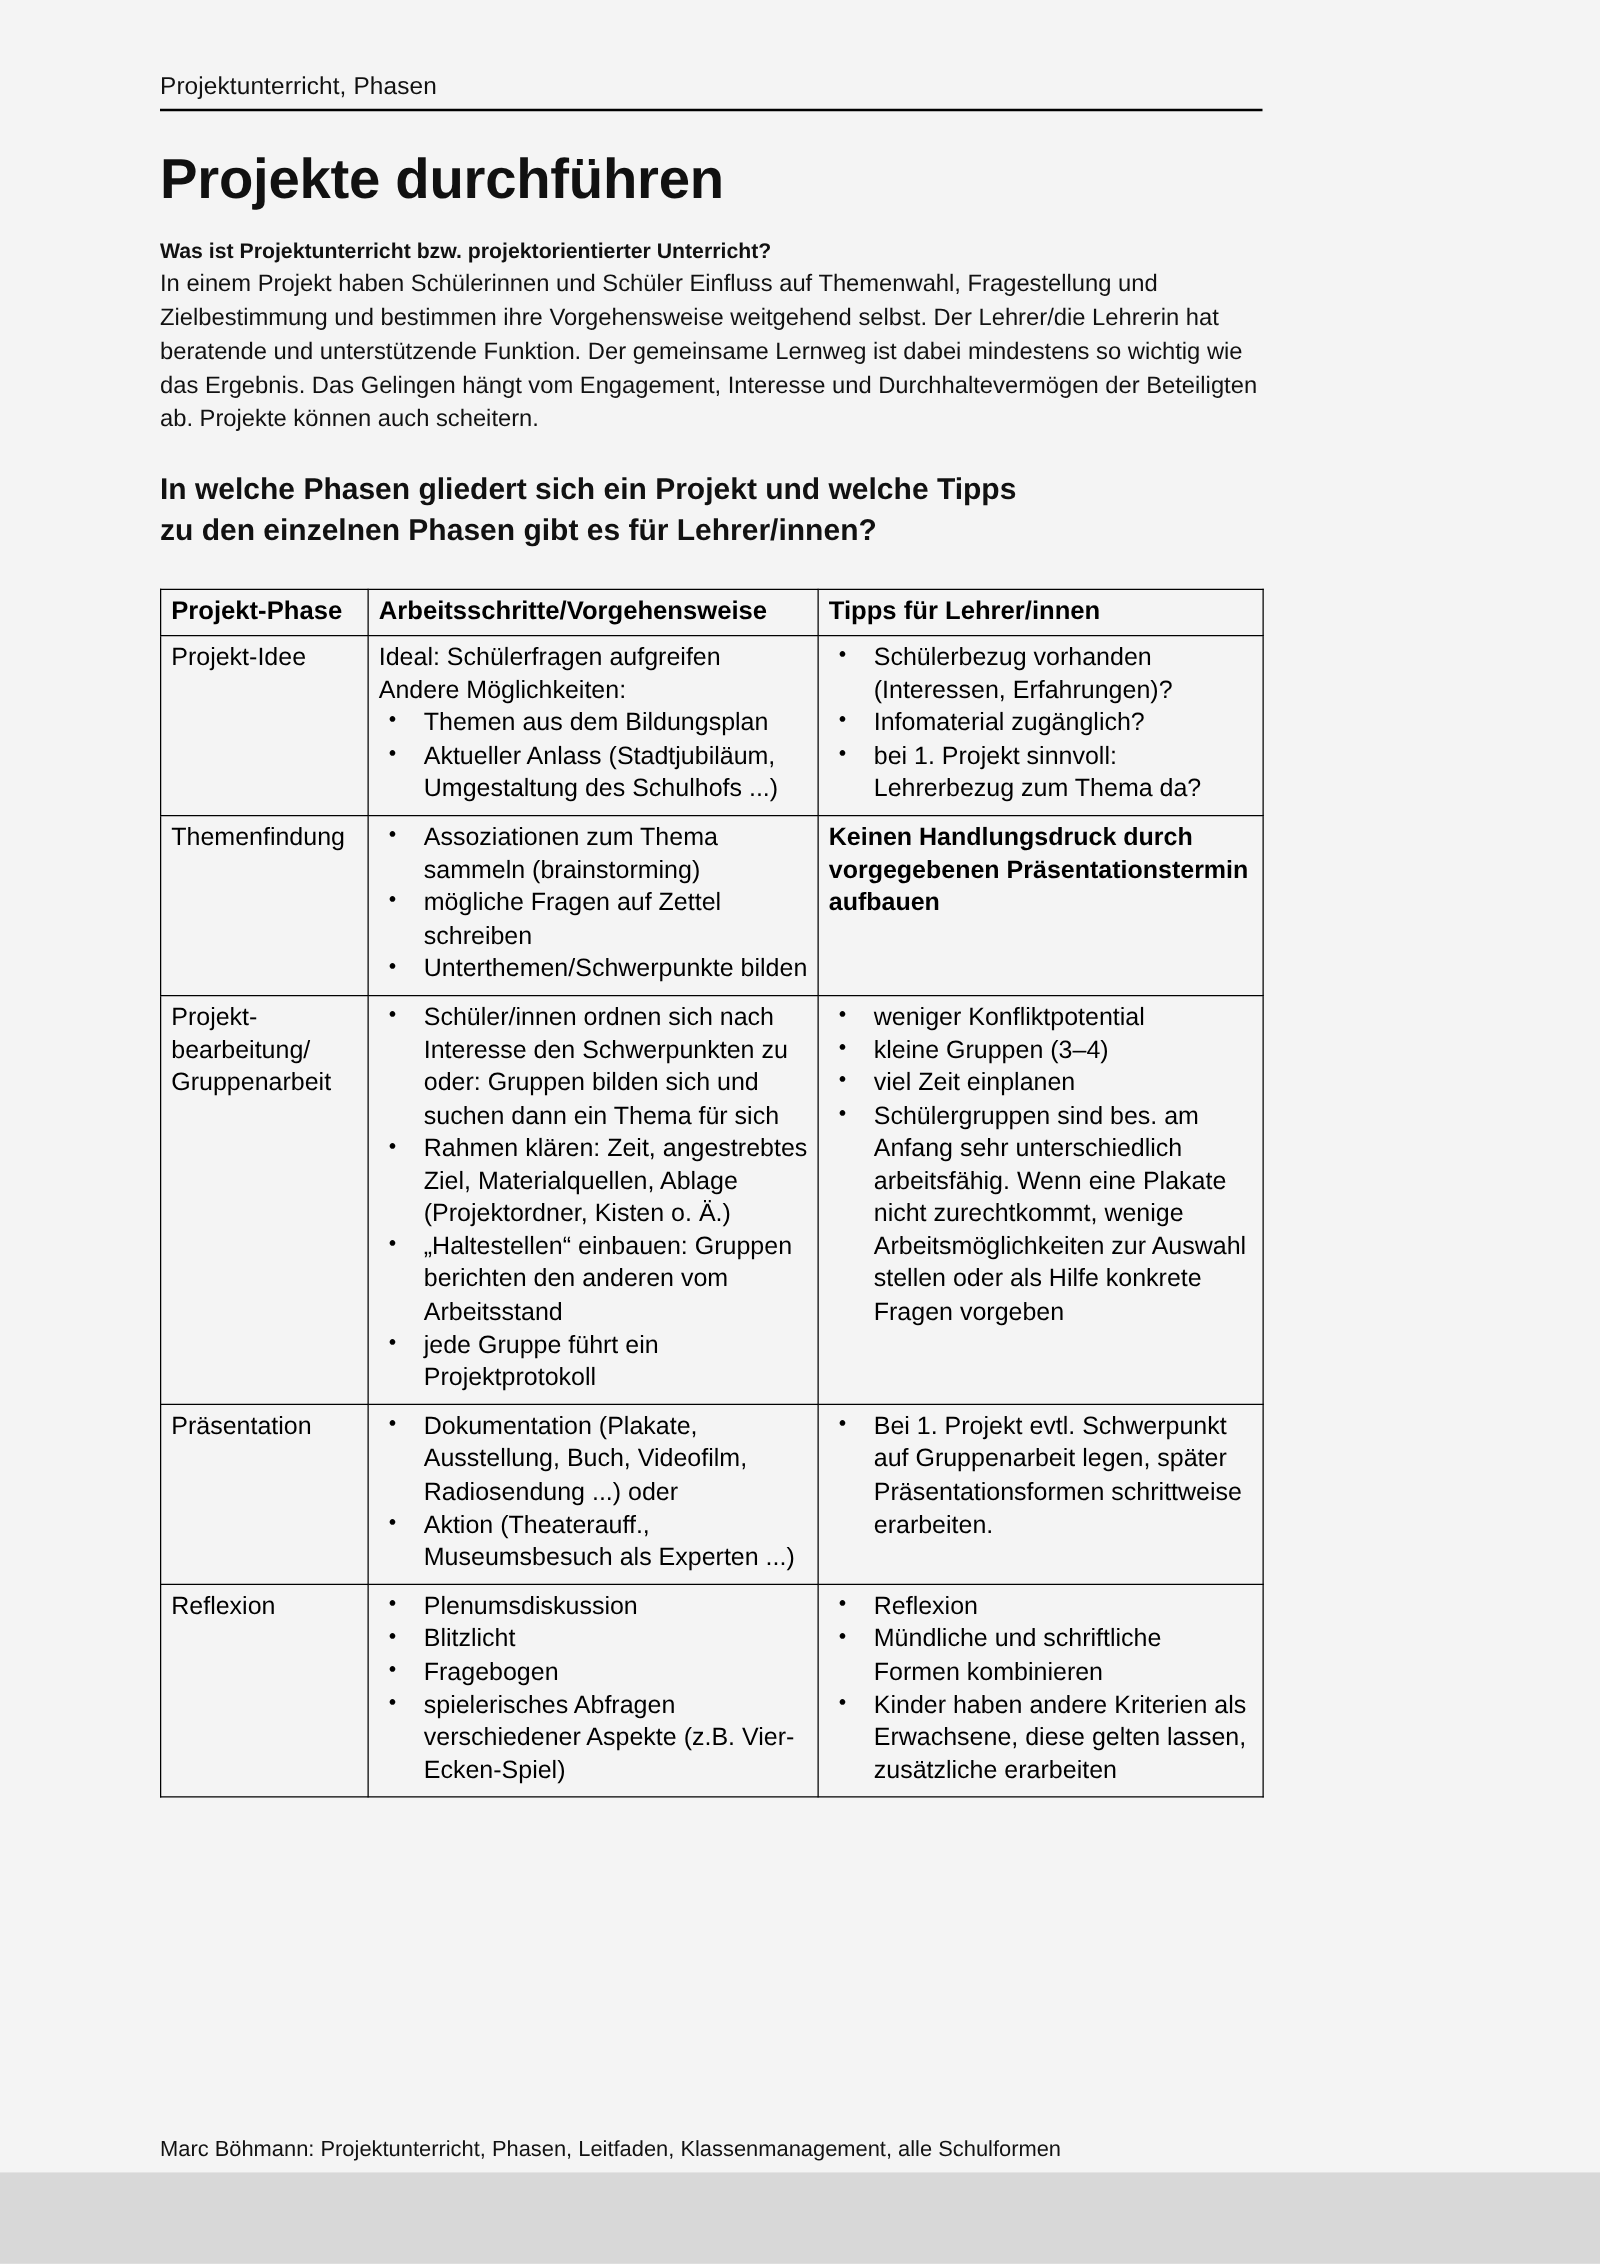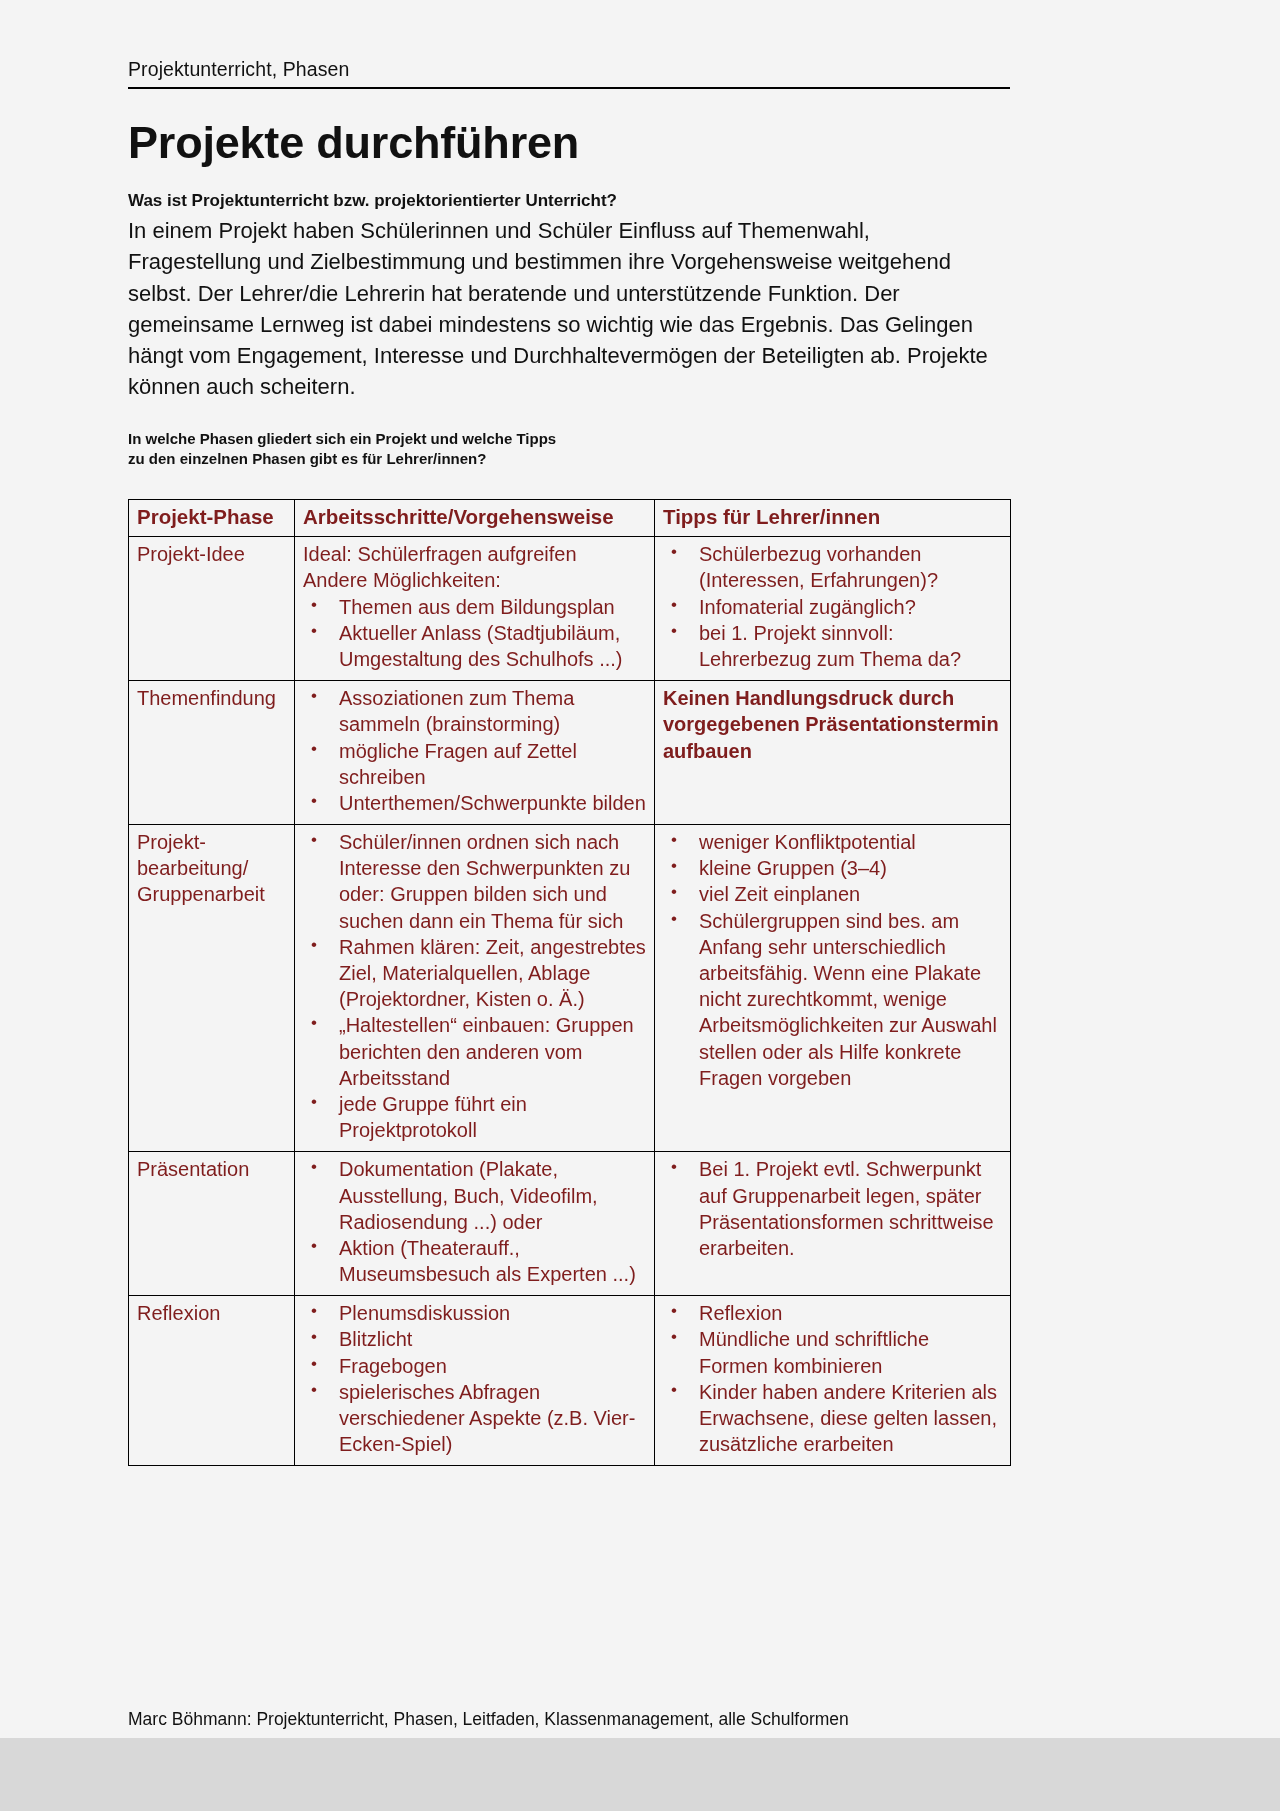--- a/index.html
+++ b/index.html
@@ -57,28 +57,28 @@
 
   
   .lead-q {
     font-size: 17px;
     font-weight: bold;
     color: #111;
     line-height: 1.34;
     margin-bottom: 2px;
   }
   .lead-p {
-    font-size: 22px;
+    font-size: 19px;
     color: #111;
     line-height: 1.42;
     margin: 0 0 26px 0;
     max-width: 880px;
   }
   .section-q {
-    font-size: 15px;
+    font-size: 24px;
     font-weight: bold;
     color: #111;
     line-height: 1.36;
     margin: 0 0 30px 0;
   }
 
   
   table.phases {
     border-collapse: collapse;
     width: 882px;
@@ -88,21 +88,21 @@
   table.phases col.c1 { width: 166px; }
   table.phases col.c2 { width: 360px; }
   table.phases col.c3 { width: 356px; }
 
   table.phases th,
   table.phases td {
     border: 1.6px solid #000;
     vertical-align: top;
     padding: 4px 8px 8px 8px;
     font-size: 20px;
-    color: #7f1d1d;
+    color: #000000;
     line-height: 1.31;
   }
   table.phases thead th {
     font-weight: bold;
     font-size: 20.5px;
     padding: 4px 8px 5px 8px;
     text-align: left;
     white-space: nowrap;
   }
   td.phase-name {

